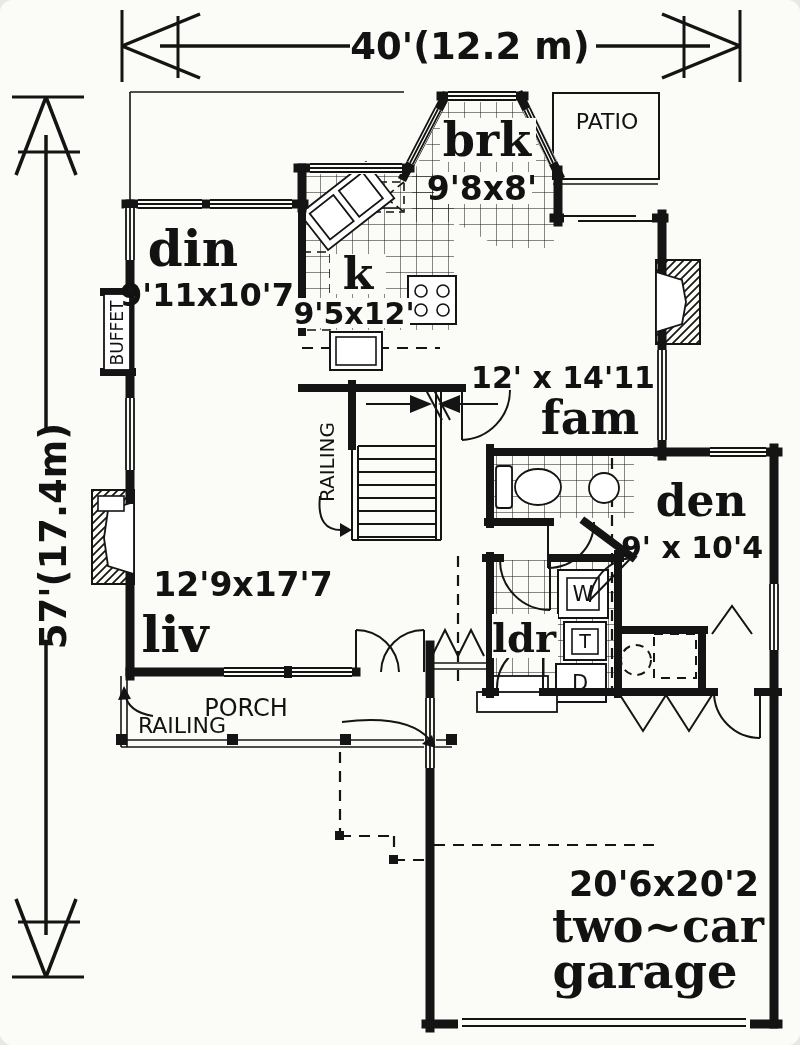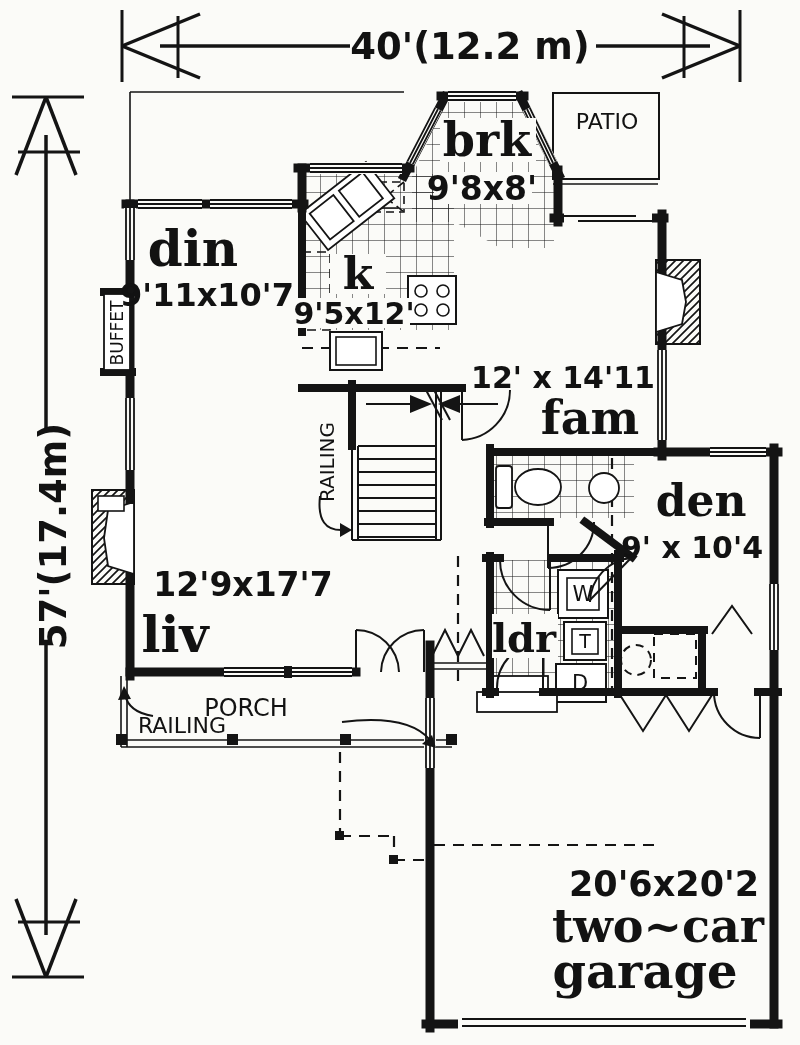--- a/index.html
+++ b/index.html
@@ -1,16 +1,16 @@
 <!DOCTYPE html>
 <html><head>
 <meta charset="utf-8">
 <style>
   html,body{margin:0;padding:0;background:#e8e8e4;}
-  .stage{position:relative;width:800px;height:1045px;margin:0 auto;background:#fbfbf8;overflow:hidden;}
+  .stage{position:relative;width:800px;height:1045px;margin:0 auto;background:#fbfbf8;overflow:hidden;border-radius:13px;}
   svg{position:absolute;left:0;top:0;}
   text{fill:#121212;}
   .rm{font-family:"DejaVu Serif","Liberation Serif",serif;font-weight:bold;}
   .dim{font-family:"DejaVu Sans","Liberation Sans",sans-serif;font-weight:bold;}
   .ann{font-family:"DejaVu Sans","Liberation Sans",sans-serif;font-weight:normal;}
   .thin{stroke:#141414;stroke-width:2;fill:none;}
   .thin15{stroke:#141414;stroke-width:1.6;fill:none;}
   .wall{stroke:#141414;stroke-width:9;fill:none;stroke-linecap:square;}
   .iwall{stroke:#141414;stroke-width:8;fill:none;stroke-linecap:square;}
   .wline{stroke:#141414;stroke-width:1.8;fill:none;}

